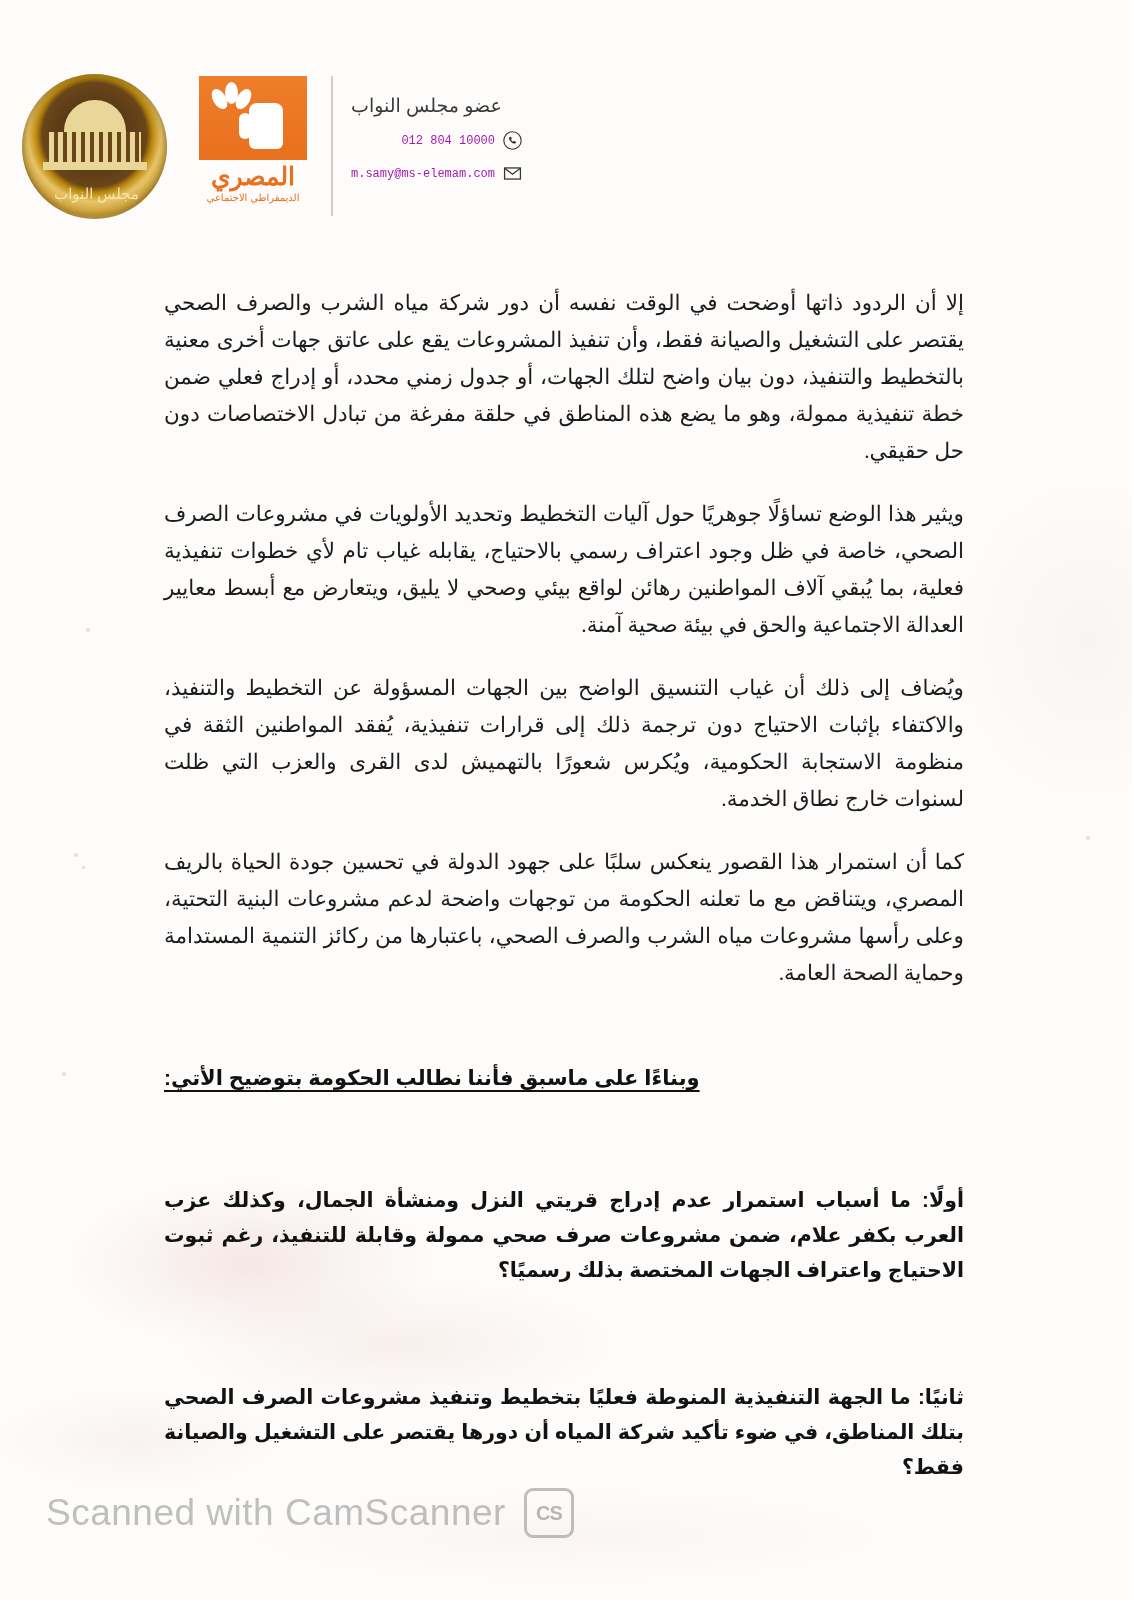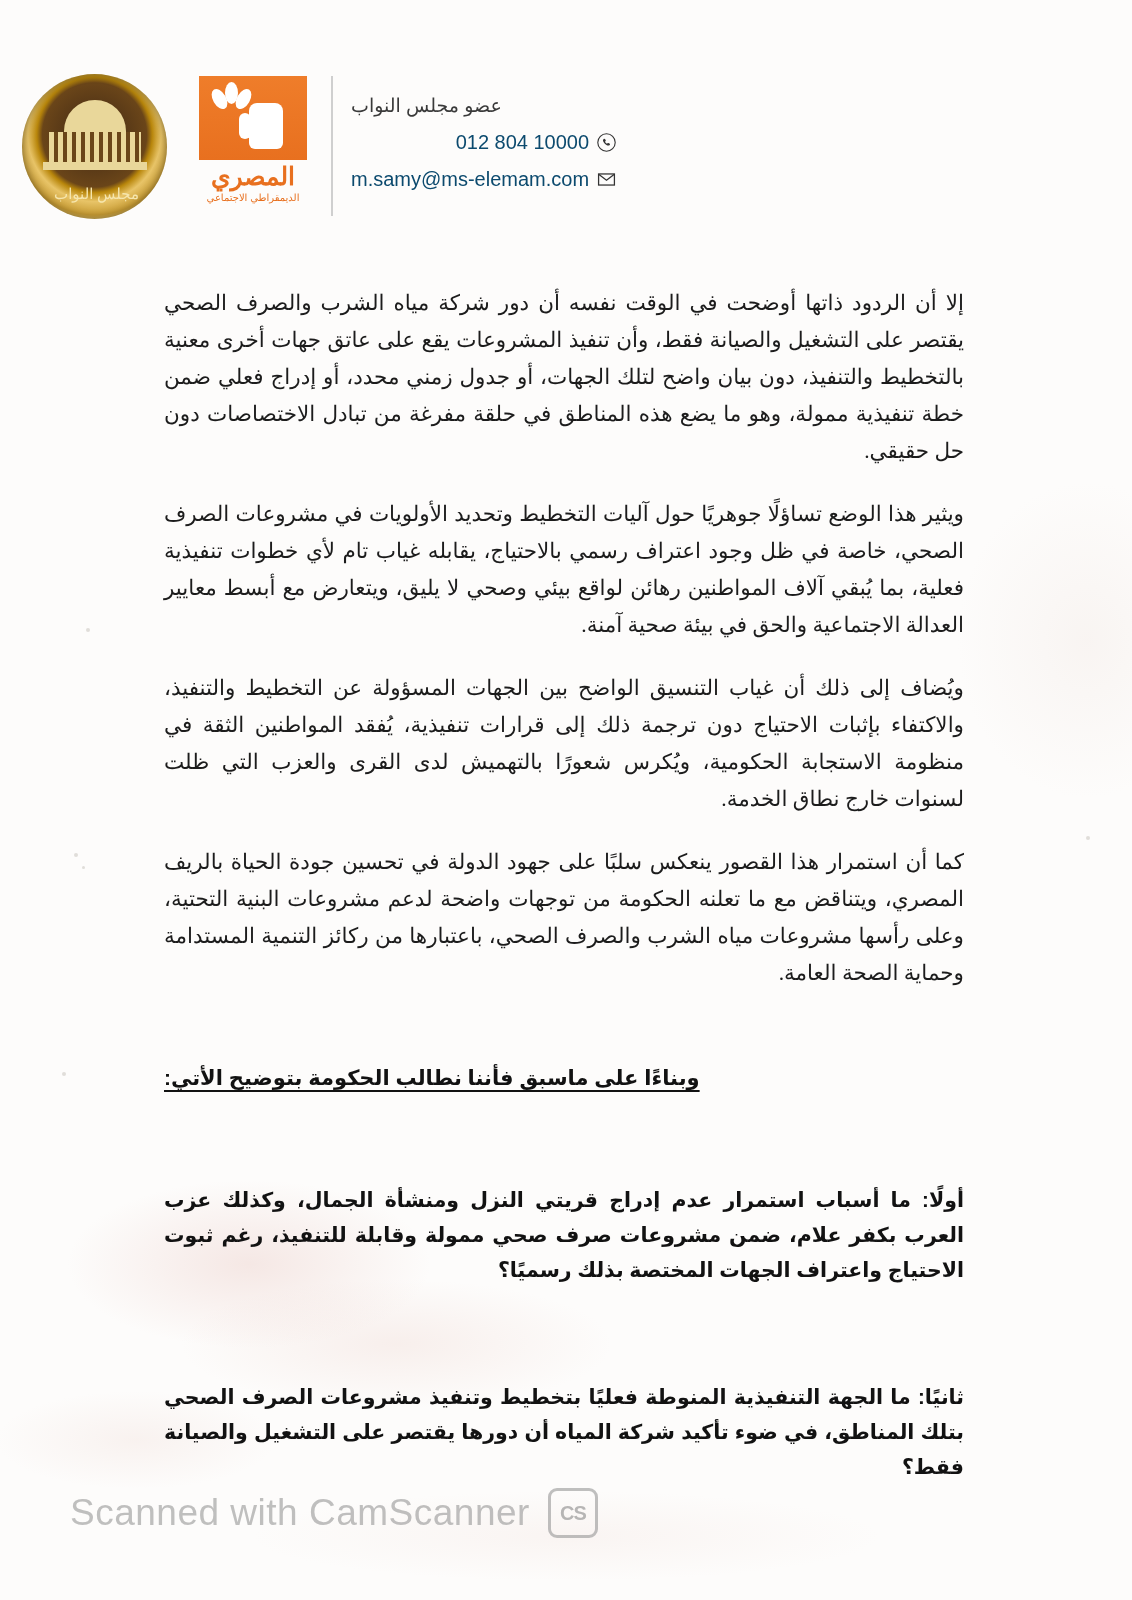--- a/index.html
+++ b/index.html
@@ -206,23 +206,23 @@
   .contact-row {
     display: flex;
     flex-direction: row;
     align-items: center;
     justify-content: flex-end;
     gap: 8px;
     margin-top: 14px;
     direction: ltr;
   }
   .contact-row .ctext {
-    font-family: Liberation Sans, sans-serif;
-    font-size: 20px;
-    color: #0c4a6e;
+    font-family: Liberation Mono, monospace;
+    font-size: 12px;
+    color: #a21caf;
   }
   .ci {
     width: 19px;
     height: 19px;
     flex: none;
     color: #333;
   }
 
   
   .content {
@@ -284,21 +284,20 @@
     font-weight: bold;
     font-size: 20px;
     color: #8d8d8d;
     letter-spacing: -1px;
   }
   .cam .cs-text {
     font-family: "Liberation Sans", sans-serif;
     font-size: 37px;
     color: #9a9a9a;
     letter-spacing: .5px;
-    margin-left: 24px;
   }
 </style>
 </head>
 <body>
 
 <div class="page">
   <div class="scan-tint"></div>
   <div class="speck" style="left:216px;top:88px;width:3px;height:7px;"></div>
   <div class="speck" style="left:86px;top:628px;width:4px;height:4px;"></div>
   <div class="speck" style="left:74px;top:853px;width:4px;height:4px;"></div>

